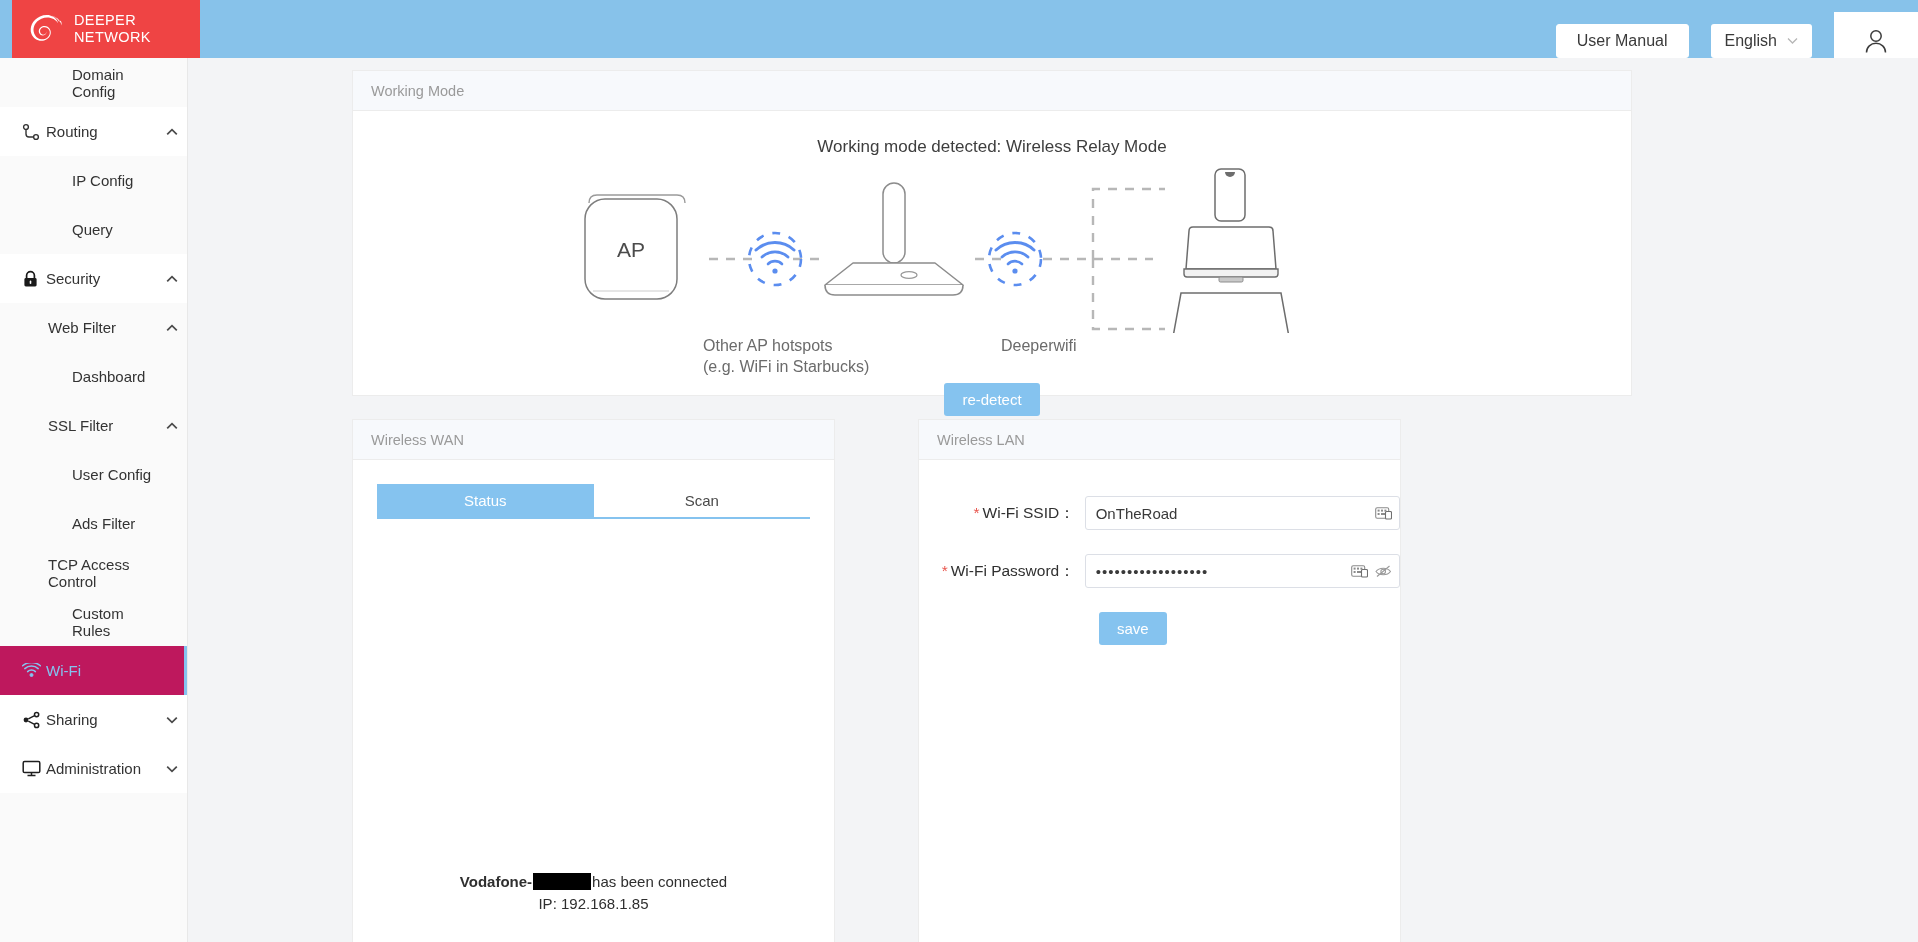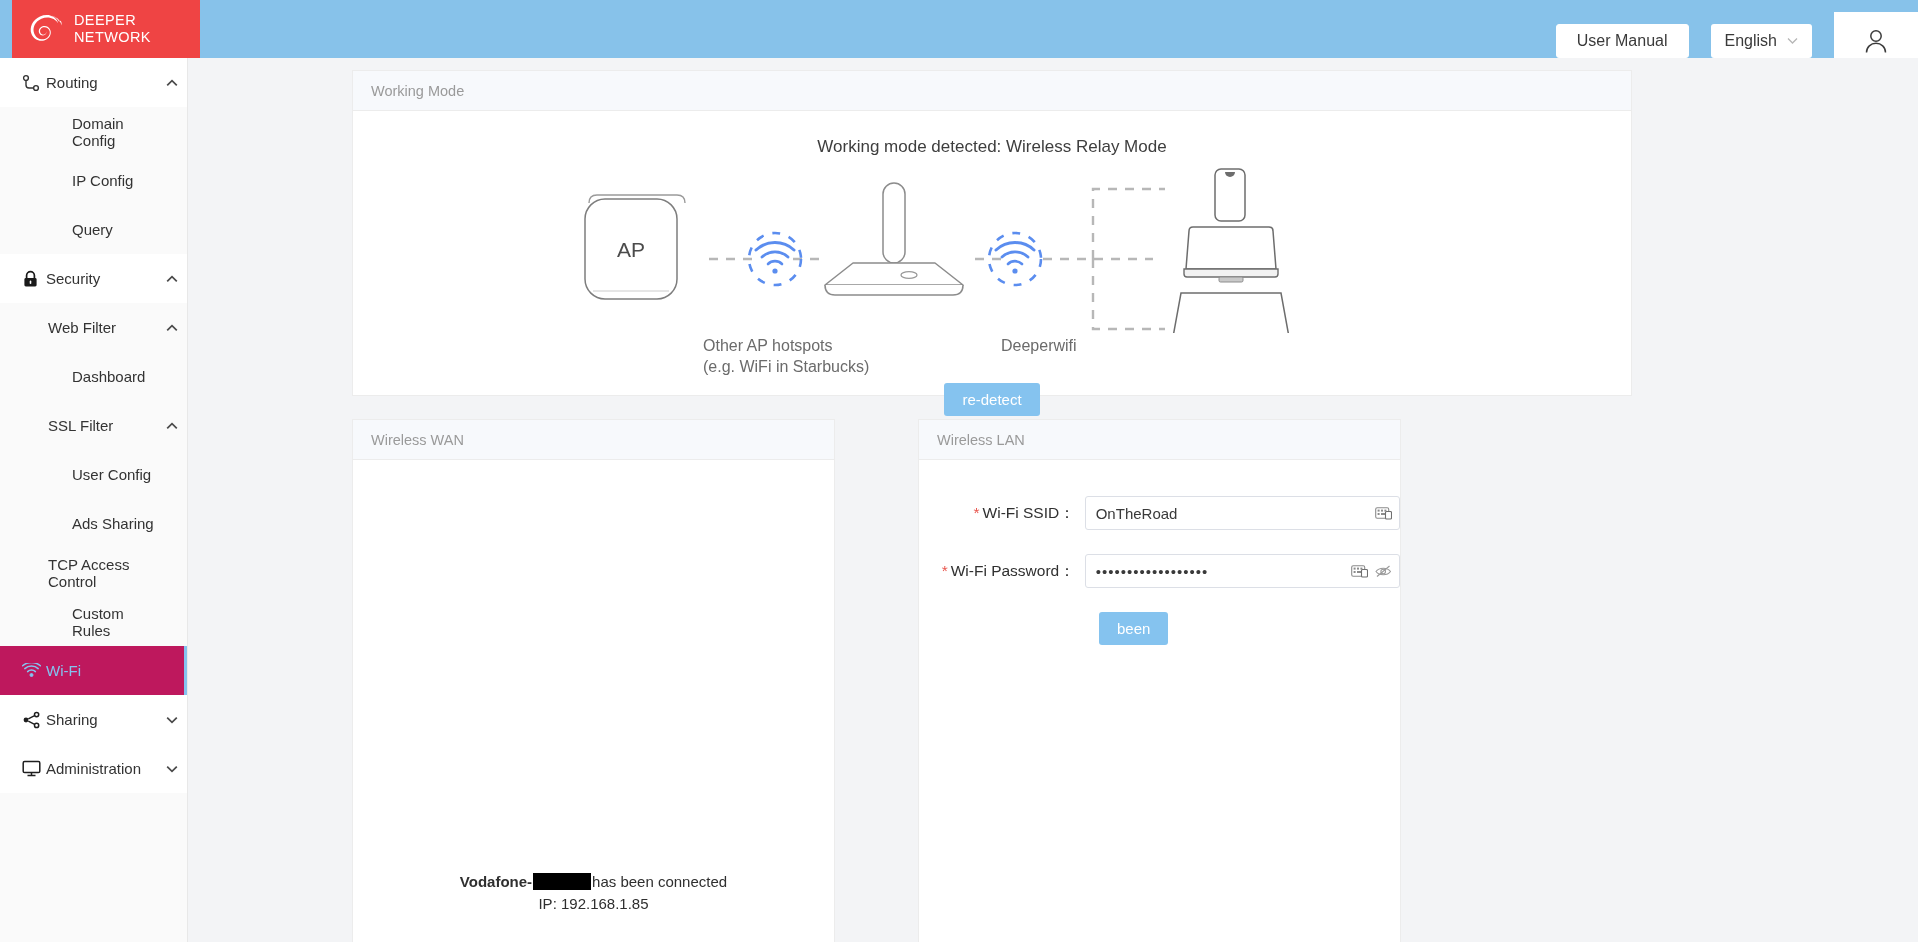--- a/index.html
+++ b/index.html
@@ -199,38 +199,38 @@
       </svg>
     </span>
     <span class="logo-text">
       <span>DEEPER</span><br>
       <span>NETWORK</span>
     </span>
   </div>
 
   <div class="sidebar">
     <div id="nav-holder">
+        <div class="nav-row depth2">
+          <span class="nav-label">Domain Config</span>
+          <span class="chev"></span>
+        </div>
         <div class="nav-row top-level">
           <span class="nav-ico">
             <svg width="18" height="18" viewBox="0 0 18 18">
               <circle cx="4" cy="4" r="2.4" fill="none" stroke="#333" stroke-width="1.4"></circle>
               <circle cx="14" cy="14" r="2.4" fill="none" stroke="#333" stroke-width="1.4"></circle>
               <path d="M4 7 v4 a3 3 0 0 0 3 3 h4" fill="none" stroke="#333" stroke-width="1.4"></path>
             </svg>
           </span>
           <span class="nav-label">Routing</span>
           <span class="chev"><svg width="12" height="8" viewBox="0 0 12 8">
               <path d="M1.2 6.4L6 1.6l4.8 4.8" fill="none" stroke="#4a4a4a" stroke-width="1.7"></path>
             </svg></span>
         </div>
         <div class="nav-row depth2">
-          <span class="nav-label">Domain Config</span>
-          <span class="chev"></span>
-        </div>
-        <div class="nav-row depth2">
           <span class="nav-label">IP Config</span>
           <span class="chev"></span>
         </div>
         <div class="nav-row depth2">
           <span class="nav-label">Query</span>
           <span class="chev"></span>
         </div>
         <div class="nav-row top-level">
           <span class="nav-ico">
             <svg width="17" height="18" viewBox="0 0 17 18">
@@ -258,21 +258,21 @@
           <span class="nav-label">SSL Filter</span>
           <span class="chev"><svg width="12" height="8" viewBox="0 0 12 8">
               <path d="M1.2 6.4L6 1.6l4.8 4.8" fill="none" stroke="#4a4a4a" stroke-width="1.7"></path>
             </svg></span>
         </div>
         <div class="nav-row depth2">
           <span class="nav-label">User Config</span>
           <span class="chev"></span>
         </div>
         <div class="nav-row depth2">
-          <span class="nav-label">Ads Sharing</span>
+          <span class="nav-label">Ads Filter</span>
           <span class="chev"></span>
         </div>
         <div class="nav-row depth1">
           <span class="nav-label">TCP Access Control</span>
           <span class="chev"></span>
         </div>
         <div class="nav-row depth2">
           <span class="nav-label">Custom Rules</span>
           <span class="chev"></span>
         </div>
@@ -392,20 +392,24 @@
         </div>
 
         <div class="redetect-wrap">
           <button class="btn-primary">re-detect</button>
         </div>
       </div>
     </div>
 
     <div class="panel wan-panel">
       <div class="panel-head">Wireless WAN</div>
+      <div class="tabs">
+        <div class="tab sel">Status</div>
+        <div class="tab">Scan</div>
+      </div>
       <div class="wan-status">
         <div class="wan-line1">
           <b>Vodafone-</b><span class="redact"></span><span>has been connected</span>
         </div>
         <div class="wan-line2">IP: 192.168.1.85</div>
       </div>
     </div>
 
     <div class="panel lan-panel">
       <div class="panel-head">Wireless LAN</div>
@@ -452,19 +456,19 @@
               <svg width="17" height="13" viewBox="0 0 17 13">
                 <path d="M1 7 C4 2.6 12.5 2.6 15.5 7 C12.5 11.4 4 11.4 1 7 Z" fill="none" stroke="#9a9a9a" stroke-width="1.1"></path>
                 <circle cx="8.2" cy="7" r="2.3" fill="none" stroke="#9a9a9a" stroke-width="1.1"></circle>
                 <path d="M2 12 L14.5 1.5" stroke="#9a9a9a" stroke-width="1.1"></path>
               </svg>
             </span>
           </div>
         </div>
 
         <div class="save-row">
-          <button class="btn-primary">been</button>
+          <button class="btn-primary">save</button>
         </div>
       </div>
     </div>
 
   </div>
 </div>
 
 </body></html>

